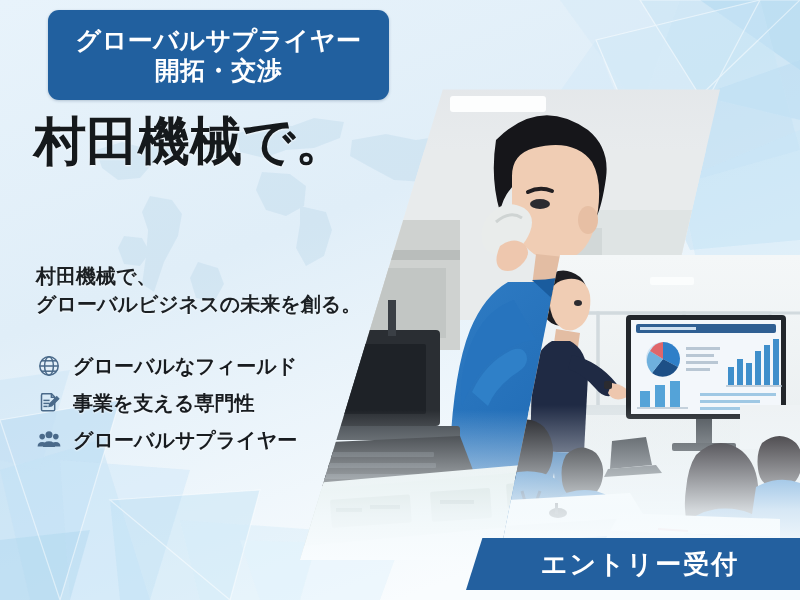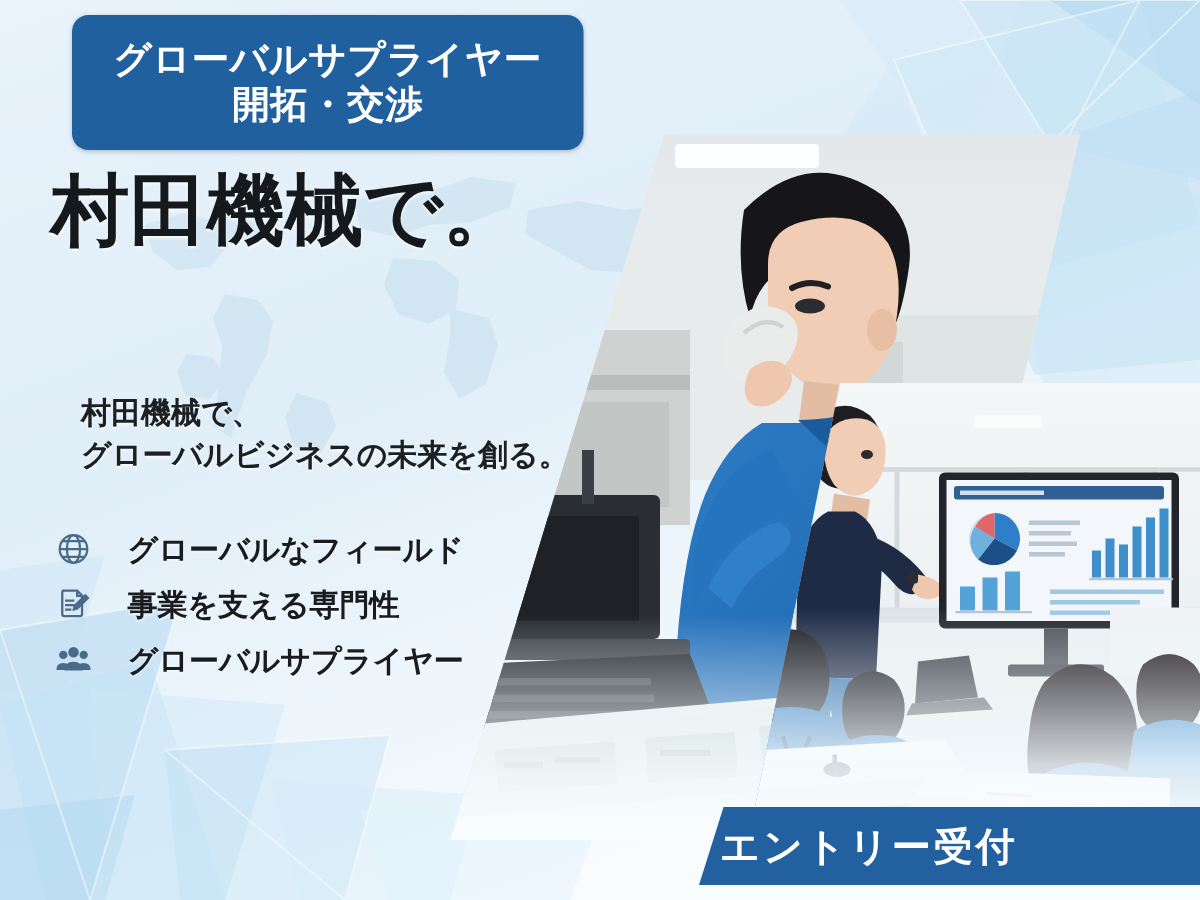--- a/index.html
+++ b/index.html
@@ -95,35 +95,34 @@
     left: 36px; top: 262px;
     width: 400px;
   }
   #subcopy .subcopy-line {
     color: #1b2024;
     font-size: 20px;
     font-weight: bold;
     line-height: 1.42;
     white-space: nowrap;
     text-shadow: 0 1px 2px rgba(255,255,255,0.75);
-    margin-left: 18px;
   }
 
   
   #feature-list {
     position: absolute;
     left: 36px; top: 352px;
     display: flex;
     flex-direction: column;
     gap: 9px;
   }
   .feature-item {
     display: flex;
     align-items: center;
-    gap: 24px;
+    gap: 12px;
     height: 28px;
   }
   .feature-icon {
     width: 25px; height: 25px;
     flex: 0 0 25px;
     display: flex;
     align-items: center;
     justify-content: center;
     color: #4a6a8a;
   }
@@ -138,21 +137,21 @@
 
   
   #cta-banner {
     position: absolute;
     left: 466px; top: 538px;
     width: 334px; height: 52px;
     background: #23609f;
     clip-path: polygon(4.9% 0%, 100% 0%, 100% 100%, 0% 100%);
     display: flex;
     align-items: center;
-    justify-content: flex-start;
+    justify-content: center;
   }
   #cta-banner .cta-label {
     color: #ffffff;
     font-size: 26px;
     font-weight: bold;
     letter-spacing: 2px;
     white-space: nowrap;
     padding-left: 14px;
   }
 </style>

